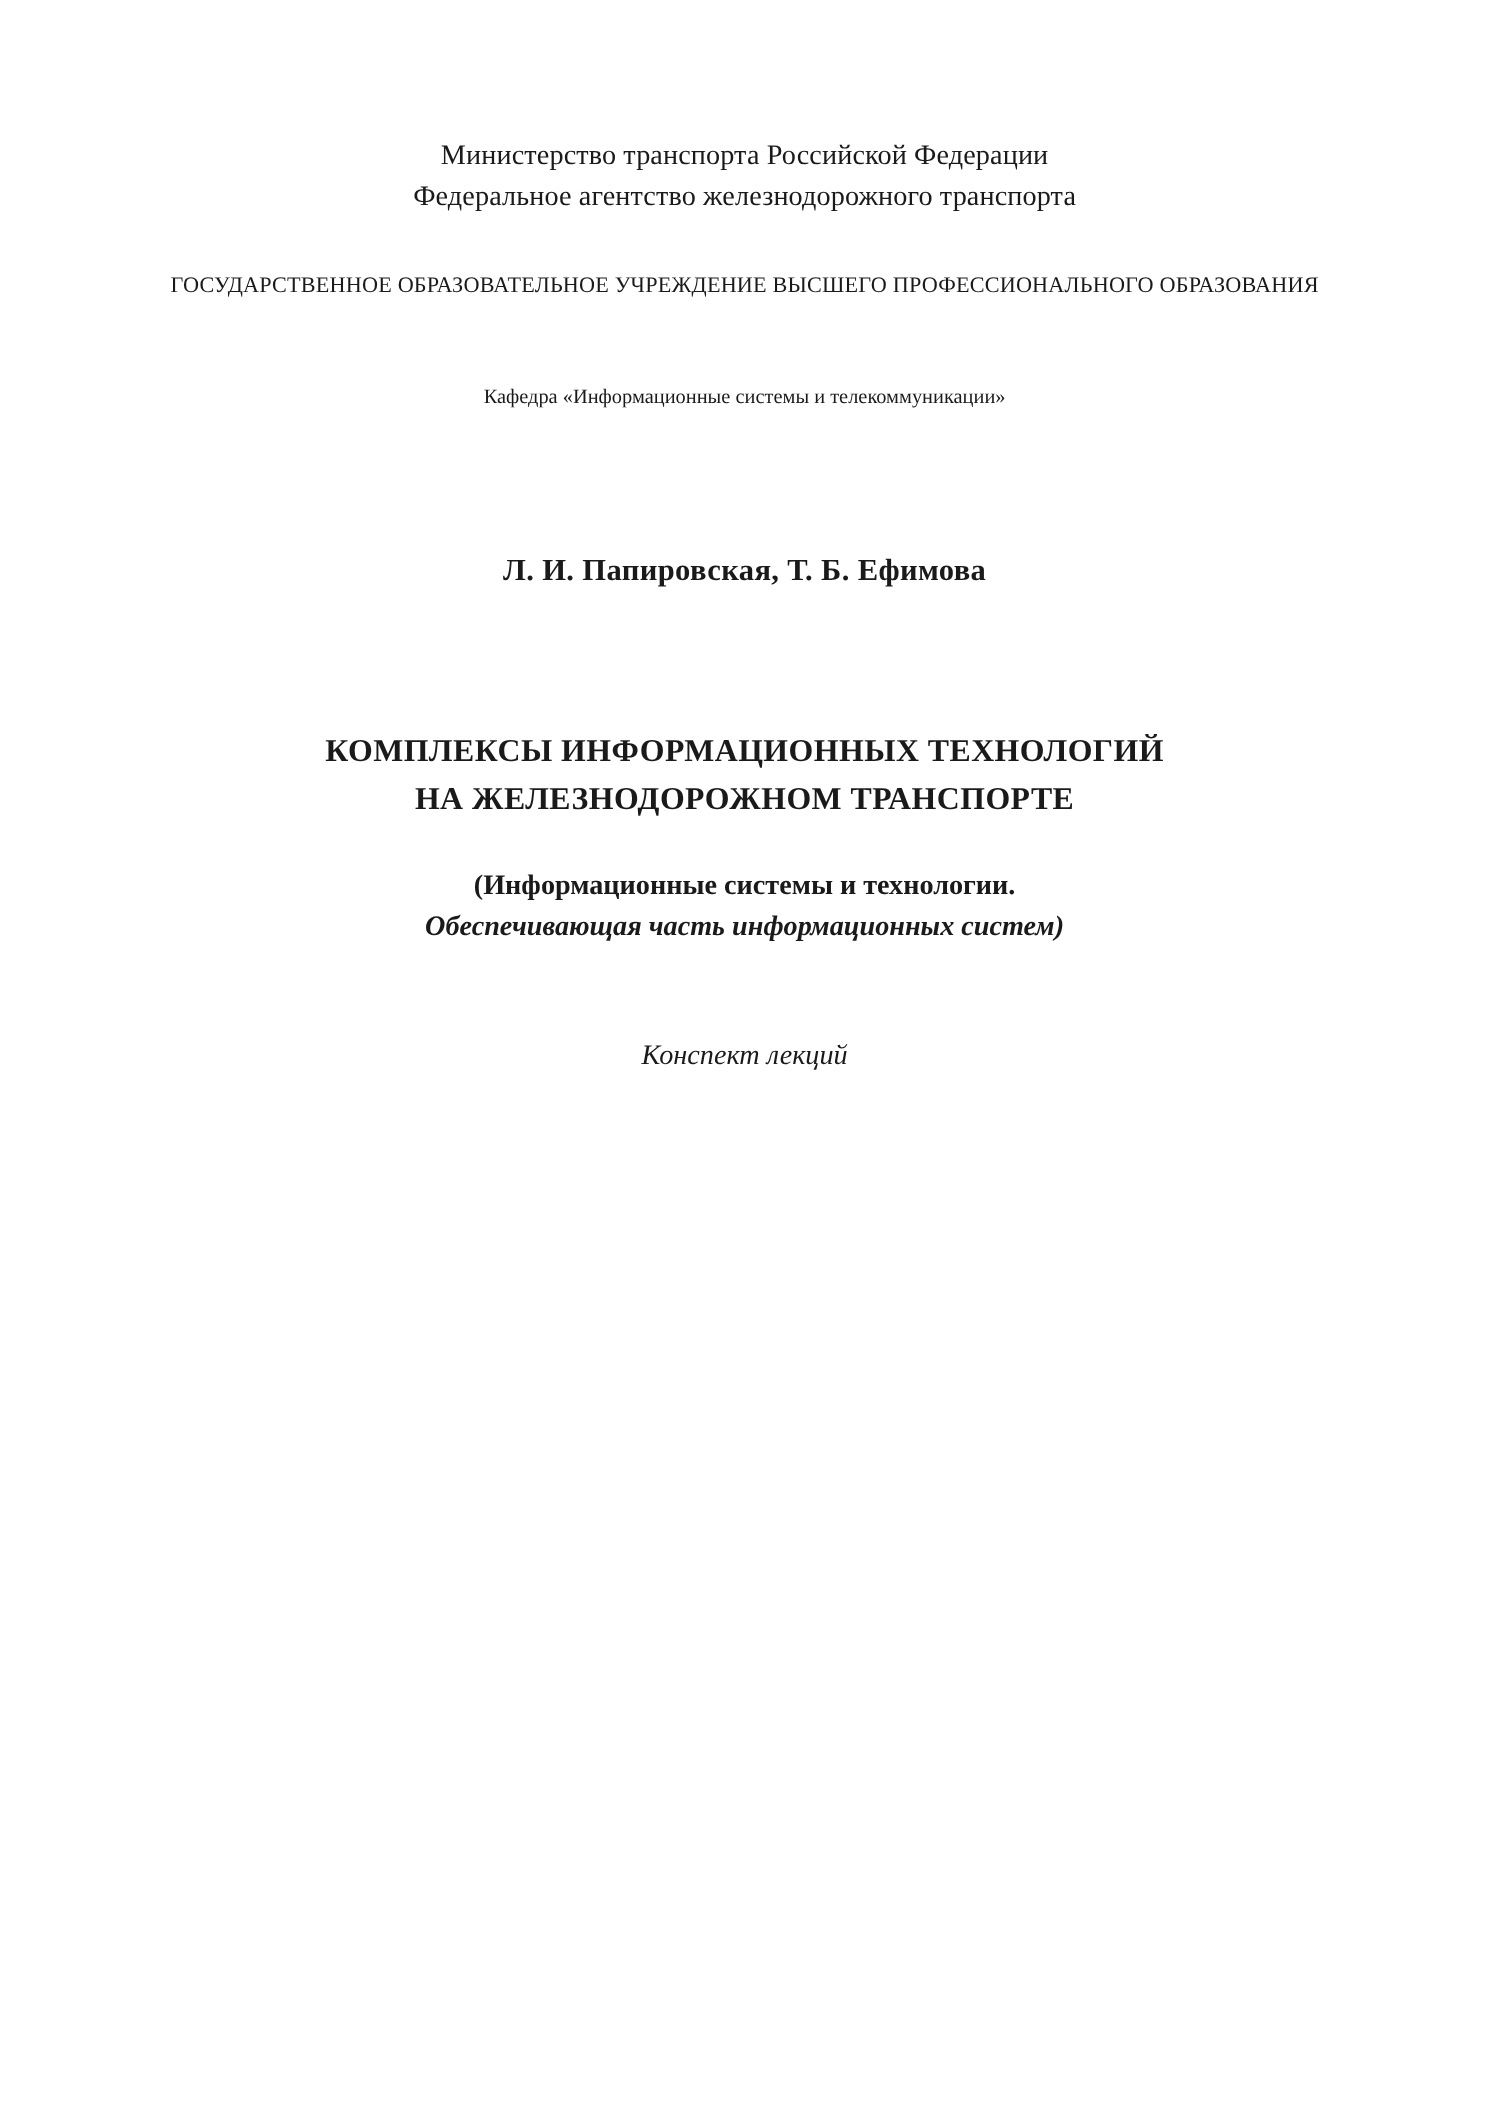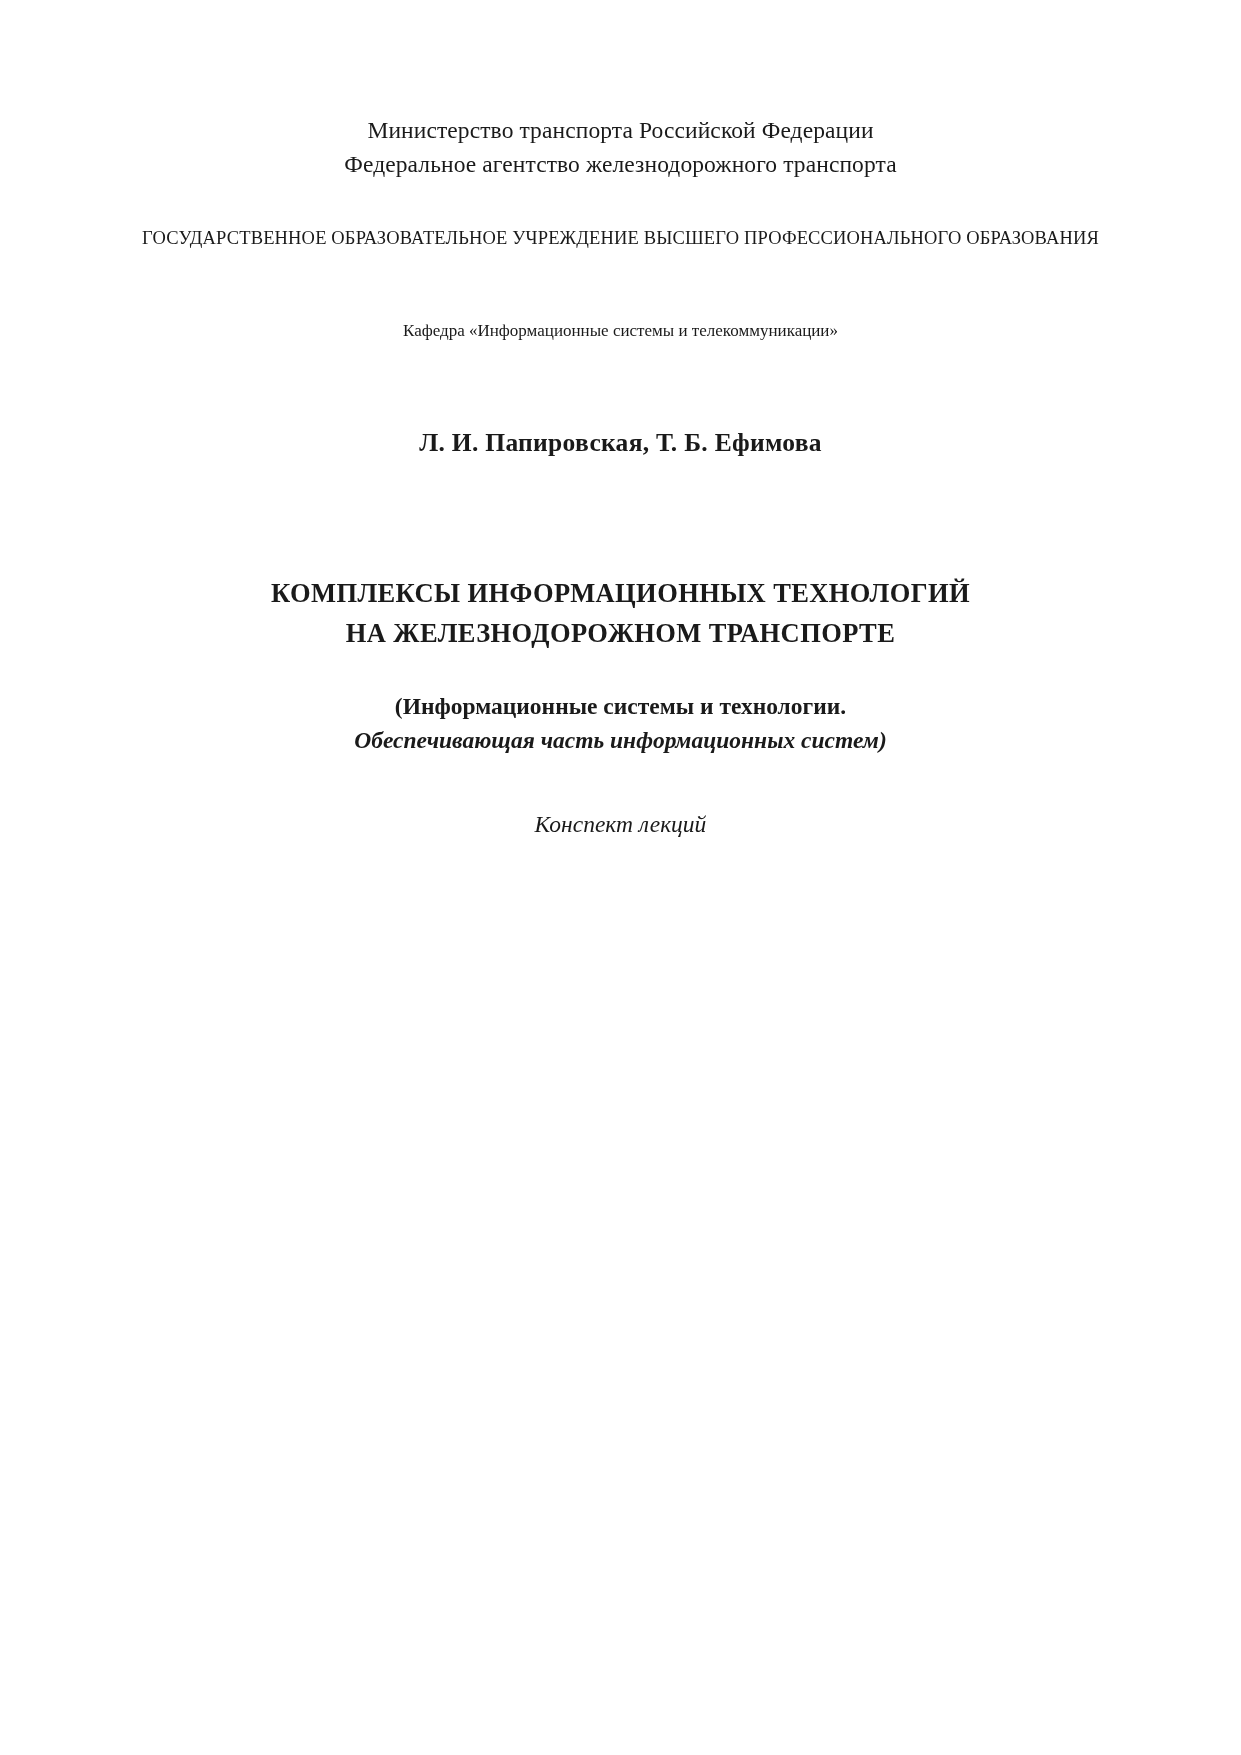--- a/index.html
+++ b/index.html
@@ -48,21 +48,21 @@
     word-spacing: 5px;
   }
 
   .kafedra {
     margin-top: 64px;
     font-size: 17px;
     line-height: 32px;
   }
 
   .authors {
-    margin-top: 80px;
+    margin-top: 112px;
     font-size: 25.5px;
     font-weight: bold;
     line-height: 32px;
     letter-spacing: 0.3px;
   }
 
   .maintitle {
     margin-top: 114px;
     font-size: 26.5px;
     font-weight: bold;
@@ -73,21 +73,21 @@
 
   .subtitle {
     margin-top: 36px;
     font-size: 23.5px;
     font-weight: bold;
     line-height: 34px;
   }
   .subtitle .l2 { display: block; font-style: italic; }
 
   .kindof {
-    margin-top: 52px;
+    margin-top: 76px;
     font-size: 23.5px;
     font-style: italic;
     line-height: 30px;
   }
 
   .imprint {
     position: absolute;
     left: 0;
     right: 4px;
     top: 1373px;

